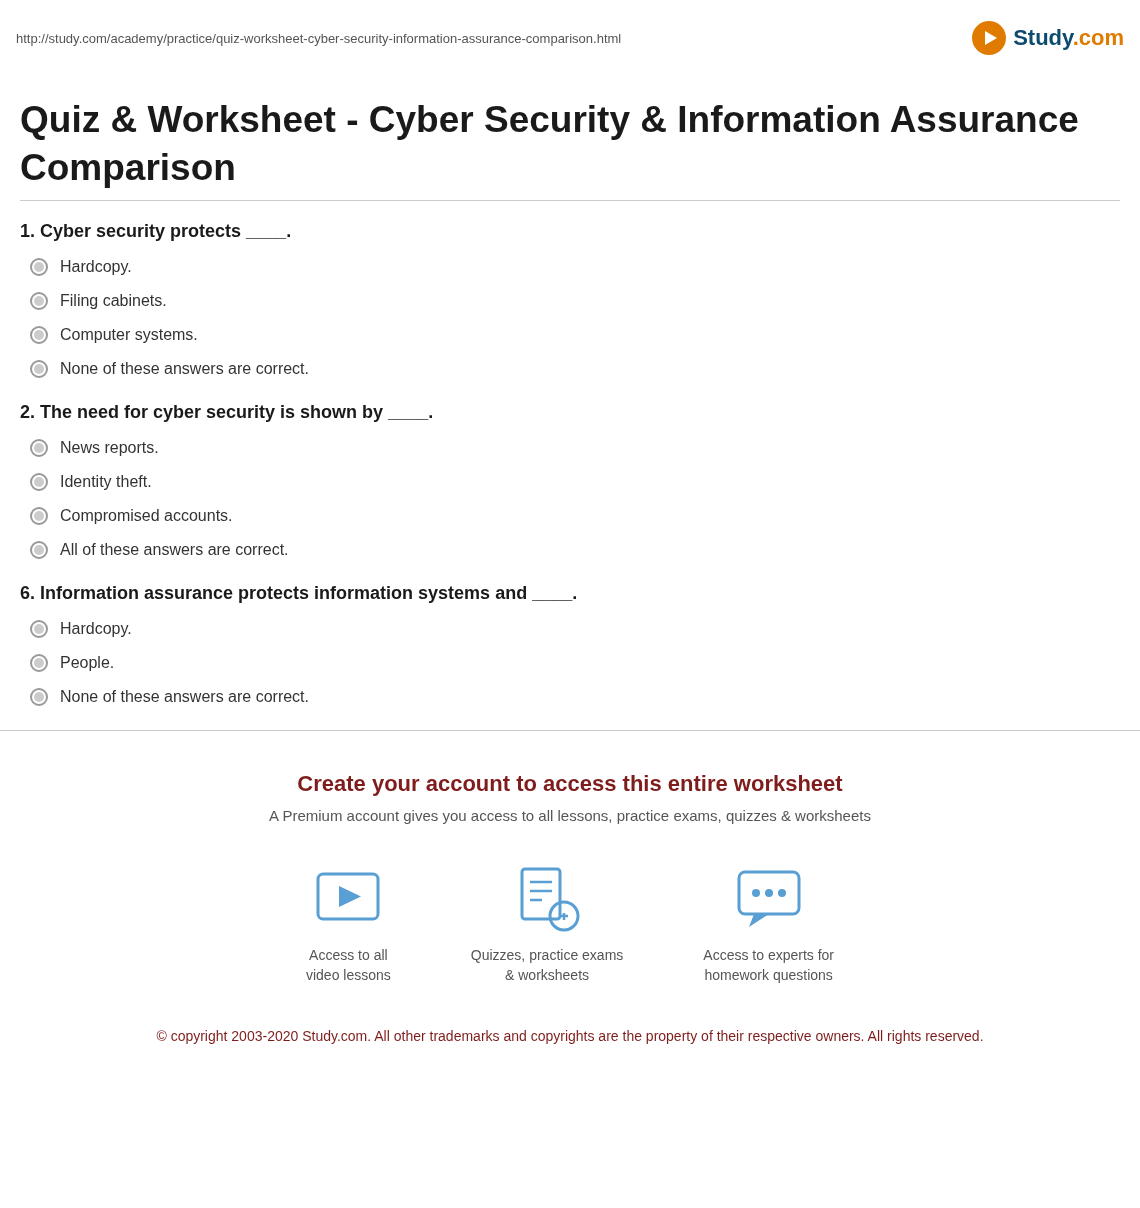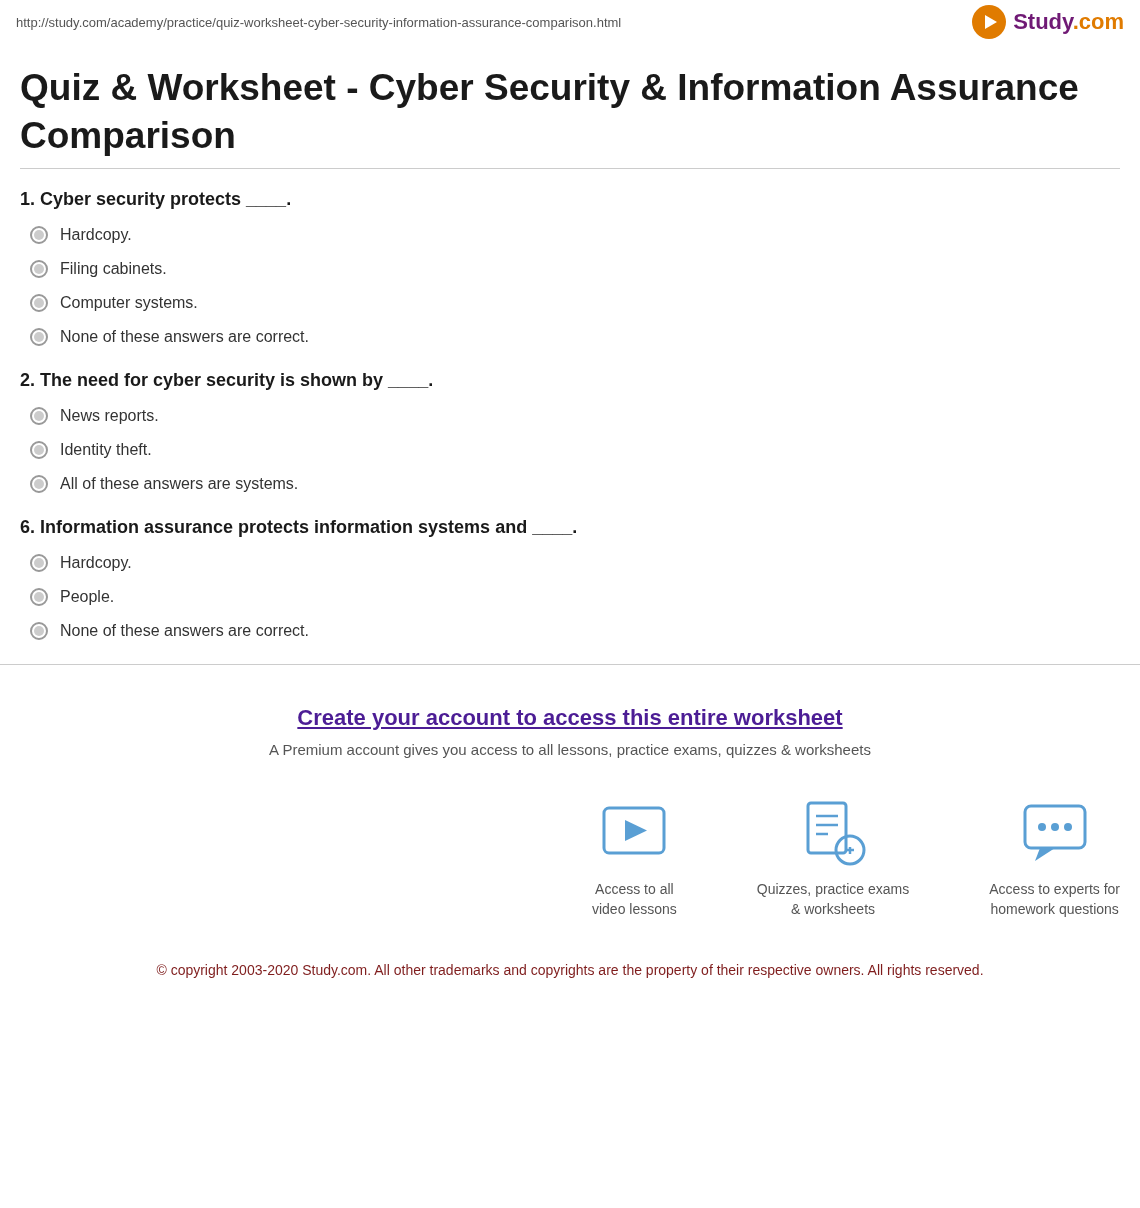--- a/index.html
+++ b/index.html
@@ -14,21 +14,21 @@
       color: #333;
       width: 1140px;
       min-height: 1208px;
     }
 
     
     .top-bar {
       display: flex;
       justify-content: space-between;
       align-items: center;
-      padding: 4px 16px;
+      padding: 20px 16px;
       border-bottom: none;
     }
 
     .url-text {
       font-size: 13px;
       color: #555;
     }
 
     .logo-container {
       display: flex;
@@ -41,21 +41,21 @@
       height: 36px;
     }
 
     .logo-text {
       font-size: 22px;
       font-weight: bold;
       color: #333;
     }
 
     .logo-text span.study {
-      color: #701a75;
+      color: #0c4a6e;
     }
 
     .logo-text span.dot-com {
       color: #e07b00;
     }
 
     
     .main-content {
       padding: 20px 20px 0 20px;
     }
@@ -123,34 +123,33 @@
 
     
     .cta-section {
       border-top: 1px solid #ccc;
       padding: 40px 20px 30px;
       text-align: center;
     }
 
     .cta-title {
       font-size: 22px;
-      color: #4c1d95;
+      color: #7f1d1d;
       margin-bottom: 10px;
-      text-decoration: underline;
     }
 
     .cta-subtitle {
       font-size: 15px;
       color: #555;
       margin-bottom: 40px;
     }
 
     .features-row {
       display: flex;
-      justify-content: flex-end;
+      justify-content: center;
       gap: 80px;
       margin-bottom: 40px;
     }
 
     .feature-item {
       display: flex;
       flex-direction: column;
       align-items: center;
       gap: 12px;
     }
@@ -218,21 +217,25 @@
         <div class="answer-option">
           <span class="radio-btn"></span>
           <span class="answer-text">News reports.</span>
         </div>
         <div class="answer-option">
           <span class="radio-btn"></span>
           <span class="answer-text">Identity theft.</span>
         </div>
         <div class="answer-option">
           <span class="radio-btn"></span>
-          <span class="answer-text">All of these answers are systems.</span>
+          <span class="answer-text">Compromised accounts.</span>
+        </div>
+        <div class="answer-option">
+          <span class="radio-btn"></span>
+          <span class="answer-text">All of these answers are correct.</span>
         </div>
       </div>
       <div class="question-section">
         <p class="question-text">6. Information assurance protects information systems and ____.</p>
         <div class="answer-option">
           <span class="radio-btn"></span>
           <span class="answer-text">Hardcopy.</span>
         </div>
         <div class="answer-option">
           <span class="radio-btn"></span>

